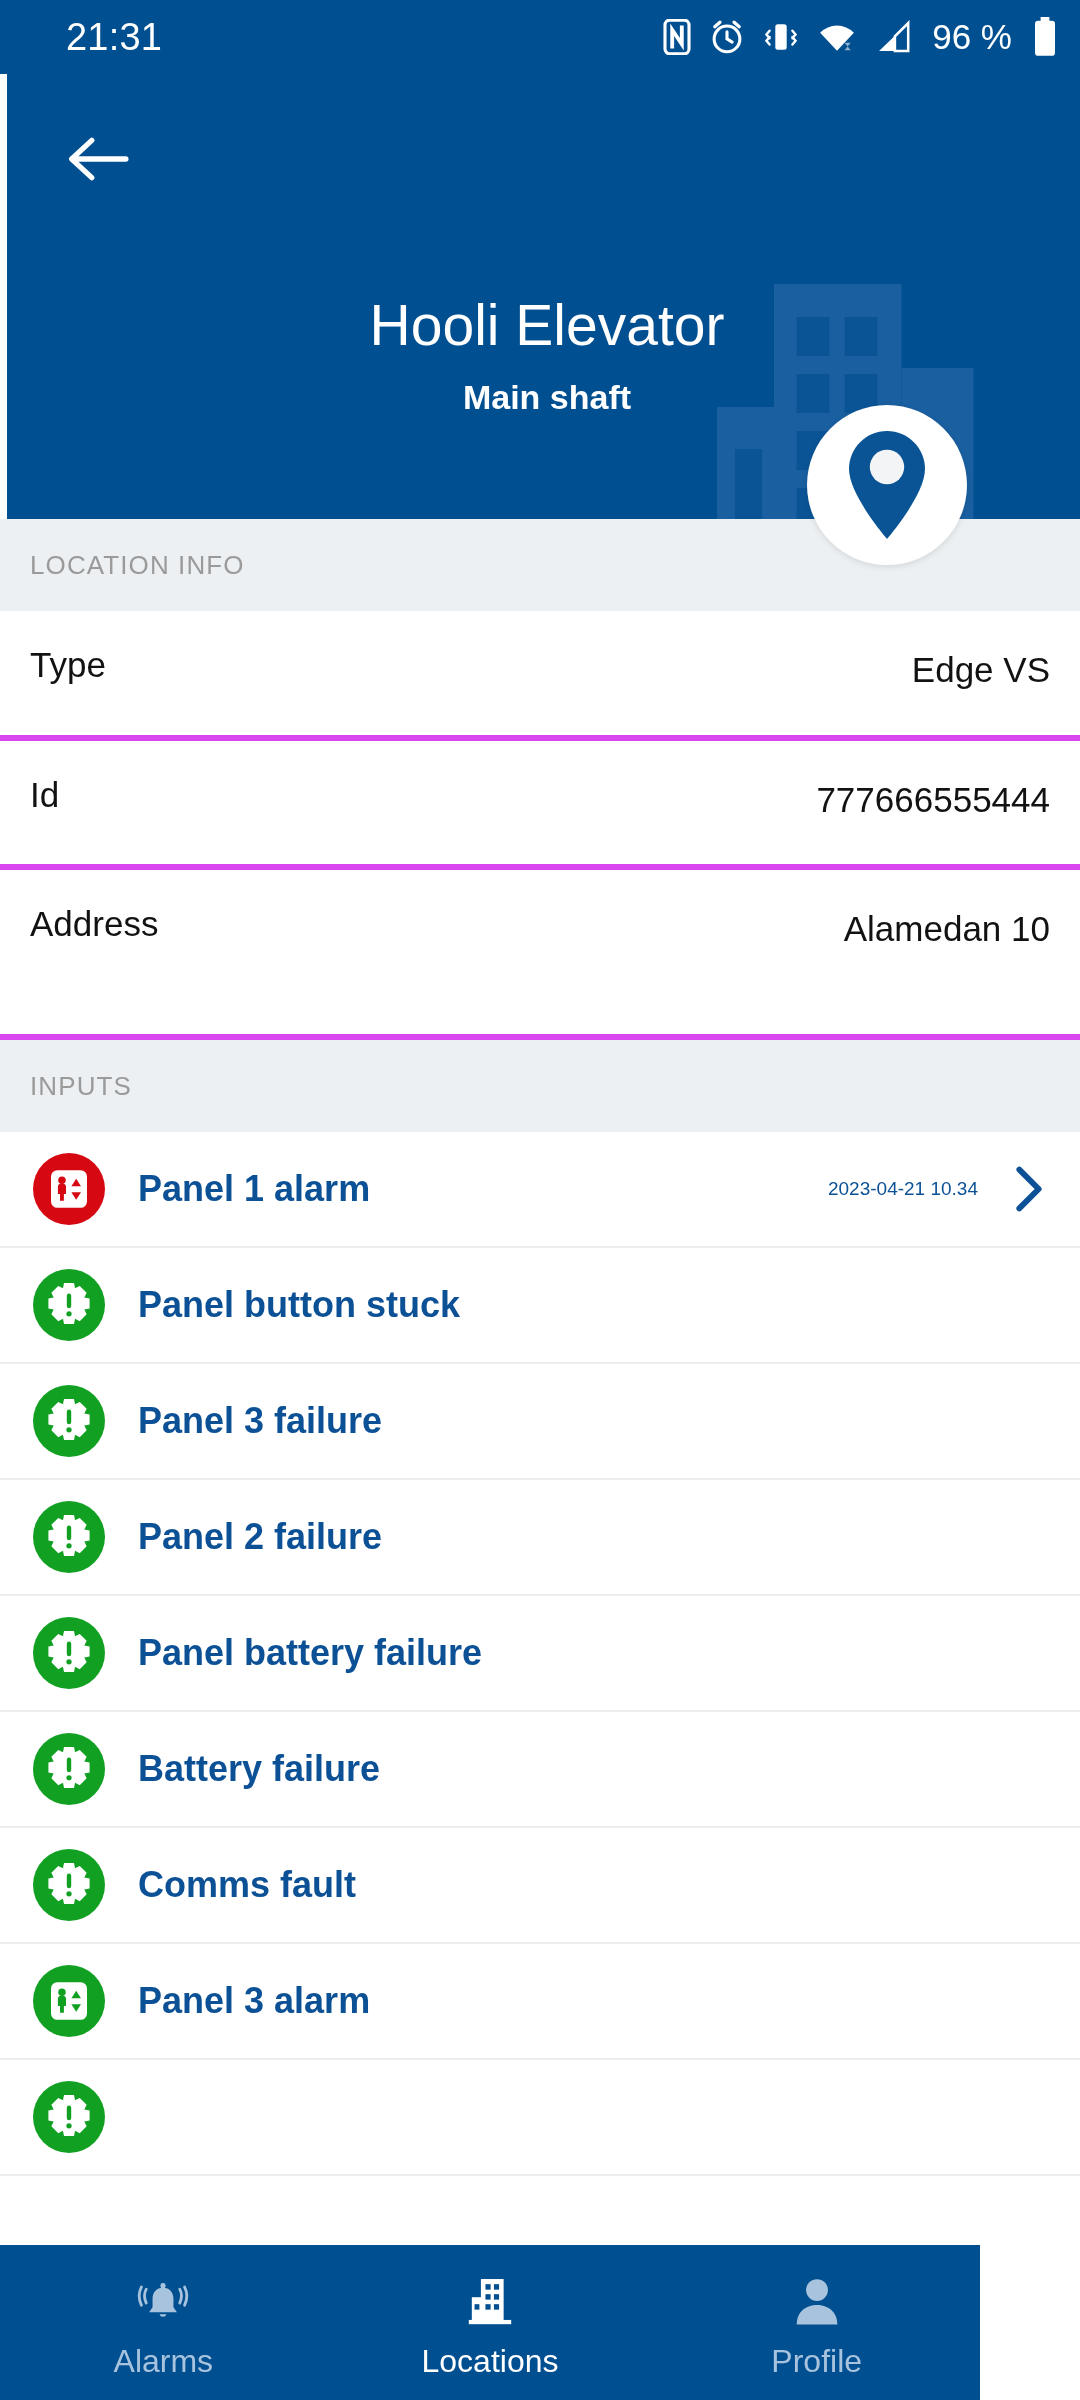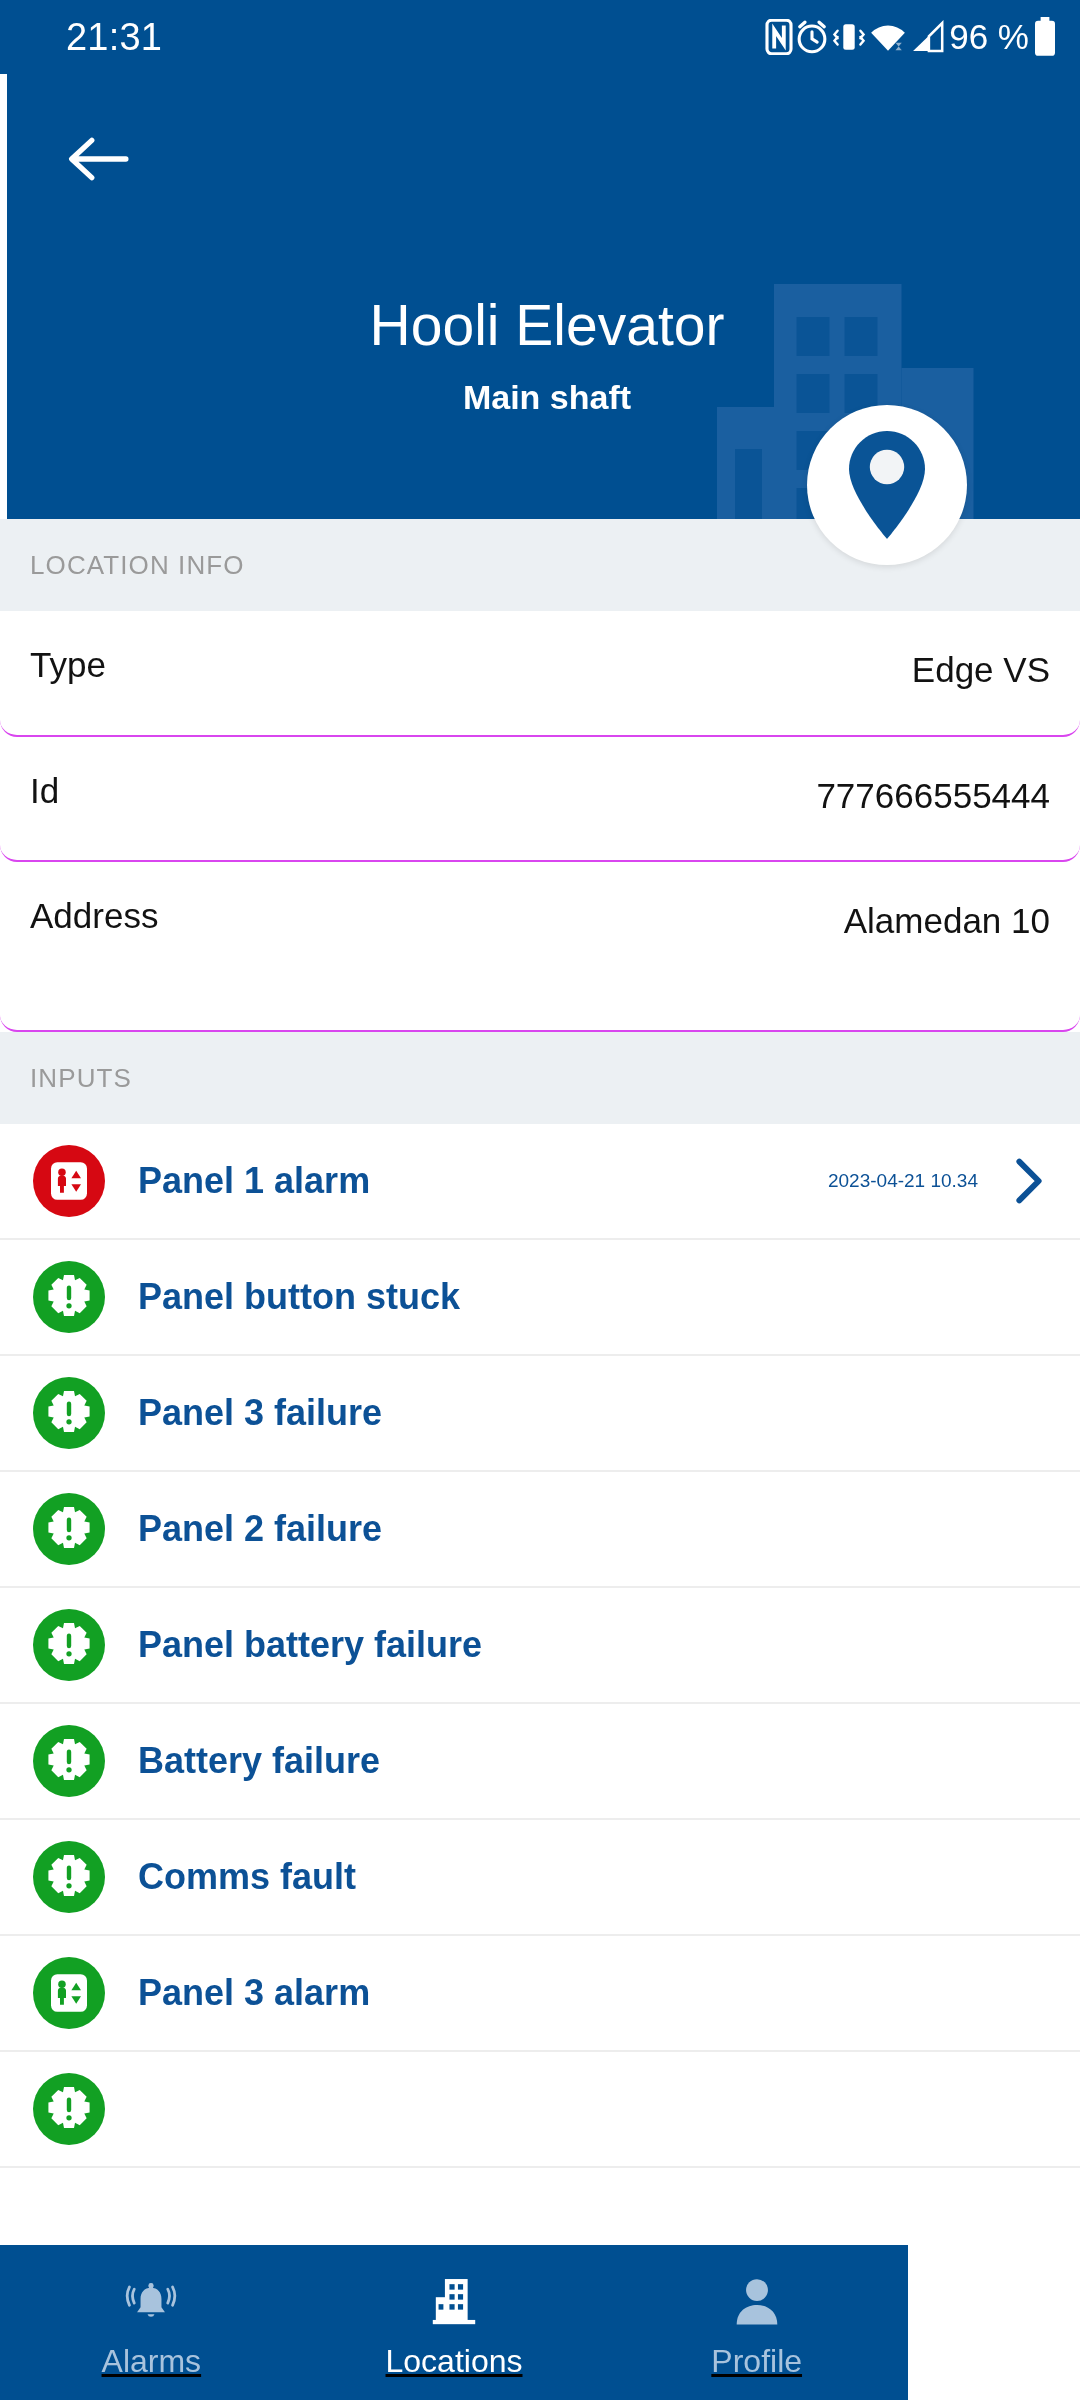--- a/index.html
+++ b/index.html
@@ -33,20 +33,21 @@
     padding: 0 22px 0 66px;
   }
   .status-time {
     color: #ffffff;
     font-size: 38px;
     letter-spacing: 0.2px;
   }
   .status-icons {
     display: flex;
     align-items: center;
+    gap: 17px;
   }
   .status-icons svg { display: block; }
   .battery-pct {
     color: #ffffff;
     font-size: 35px;
     margin-left: 3px;
     margin-right: 3px;
   }
 
   
@@ -126,22 +127,21 @@
   }
 
   
   .info-row {
     background: #ffffff;
     min-height: 115px;
     display: flex;
     align-items: flex-start;
     justify-content: space-between;
     padding: 34px 30px 40px 30px;
-    border-bottom: 2px solid #d946ef;
-    border-radius: 17px;
+    border-bottom: 6px solid #d946ef;
   }
   .info-label {
     color: #121212;
     font-size: 35px;
   }
   .info-value {
     color: #121212;
     font-size: 35px;
     text-align: right;
     line-height: 1.42;
@@ -195,26 +195,25 @@
     width: 1080px;
     height: 1726px;
     overflow: hidden;
     background: #ffffff;
   }
 
   
   .bottom-nav {
     position: absolute;
     bottom: 0; left: 0;
-    width: 908px;
+    width: 980px;
     height: 155px;
     background: #004F91;
     display: flex;
     z-index: 20;
-    text-decoration: underline;
   }
   .nav-item {
     flex: 1 1 33.333%;
     display: flex;
     flex-direction: column;
     align-items: center;
     justify-content: center;
     padding-top: 8px;
     cursor: pointer;
   }

